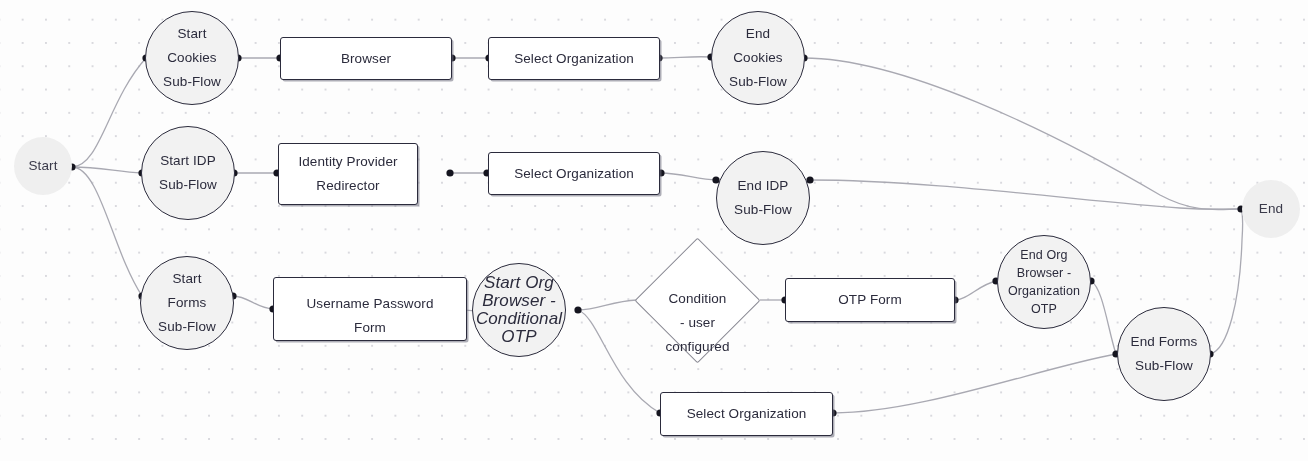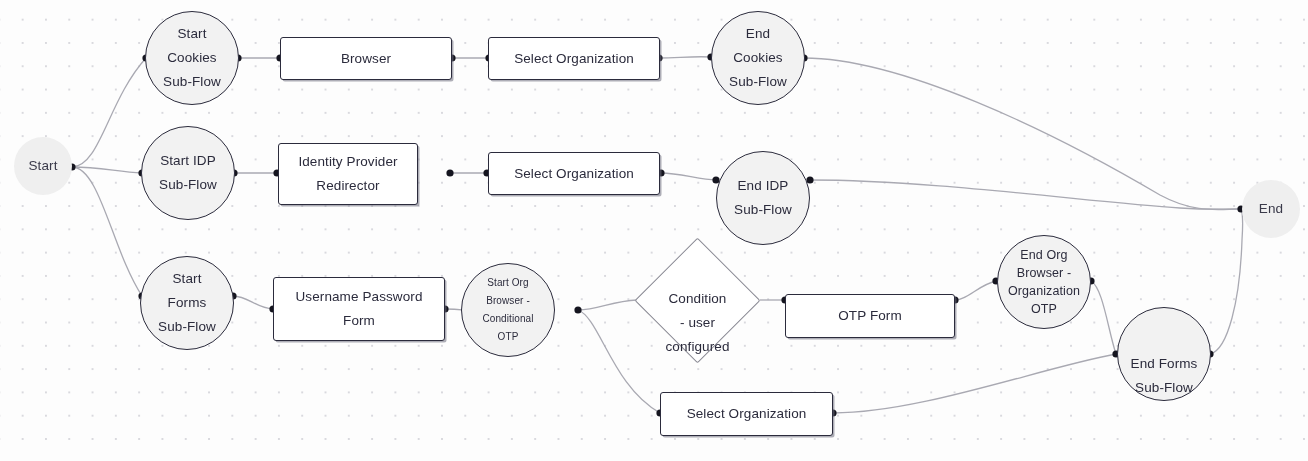--- a/index.html
+++ b/index.html
@@ -208,55 +208,55 @@
     <span>End IDP
 Sub-Flow</span>
   </div>
 
   <div class="node circle" style="left:140px; top:256px; width:94px; height:94px;">
     <span>Start
 Forms
 Sub-Flow</span>
   </div>
 
-  <div class="node box" style="left:273px; top:277px; width:172px; height:64px;">
+  <div class="node box" style="left:273px; top:277px; width:194px; height:64px;align-items:flex-end;">
     <span>Username Password
 Form</span>
   </div>
 
-  <div class="node circle" style="left:461px; top:263px; width:94px; height:94px; font-size:10px; line-height:18px;">
+  <div class="node circle" style="left:472px; top:263px; width:94px; height:94px; font-size:17px; line-height:18px;font-style:italic;">
     <span>Start Org
 Browser -
 Conditional
 OTP</span>
   </div>
 
   <div class="node diamond-wrap" style="left:653px; top:256px; width:89px; height:89px;">
     <span class="diamond-shape"></span>
     <span class="diamond-label" style="width:120px;">Condition
 - user
 configured</span>
   </div>
 
-  <div class="node box" style="left:785px; top:278px; width:170px; height:44px;margin-top:16px;">
+  <div class="node box" style="left:785px; top:278px; width:170px; height:44px;">
     <span>OTP Form</span>
   </div>
 
   <div class="node box" style="left:660px; top:392px; width:173px; height:44px;">
     <span>Select Organization</span>
   </div>
 
   <div class="node circle" style="left:997px; top:235px; width:94px; height:94px; font-size:12.5px; line-height:18px;">
     <span>End Org
 Browser -
 Organization
 OTP</span>
   </div>
 
-  <div class="node circle" style="left:1117px; top:307px; width:94px; height:94px;align-items:flex-end;">
+  <div class="node circle" style="left:1117px; top:307px; width:94px; height:94px;">
     <span>End Forms
 Sub-Flow</span>
   </div>
 
   <div class="node terminal" style="left:1242px; top:180px; width:58px; height:58px;">
     <span>End</span>
   </div>
 
 </div>
 

